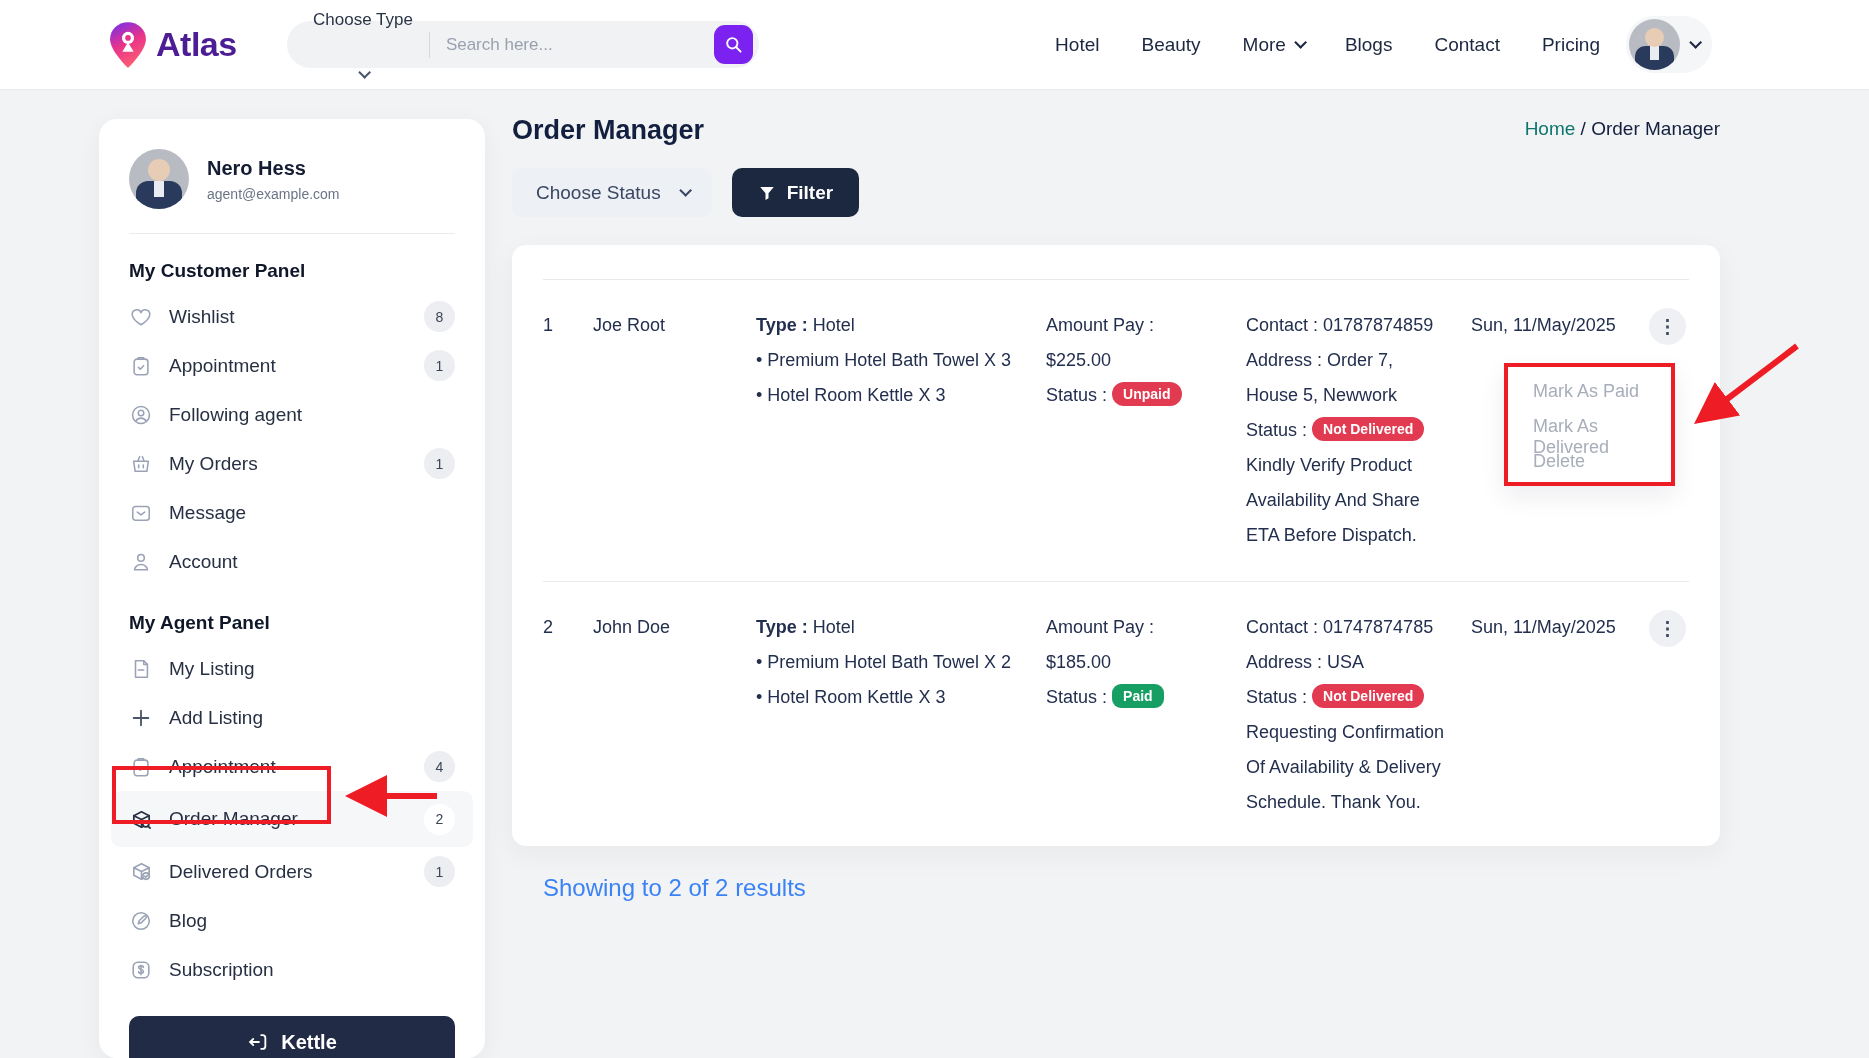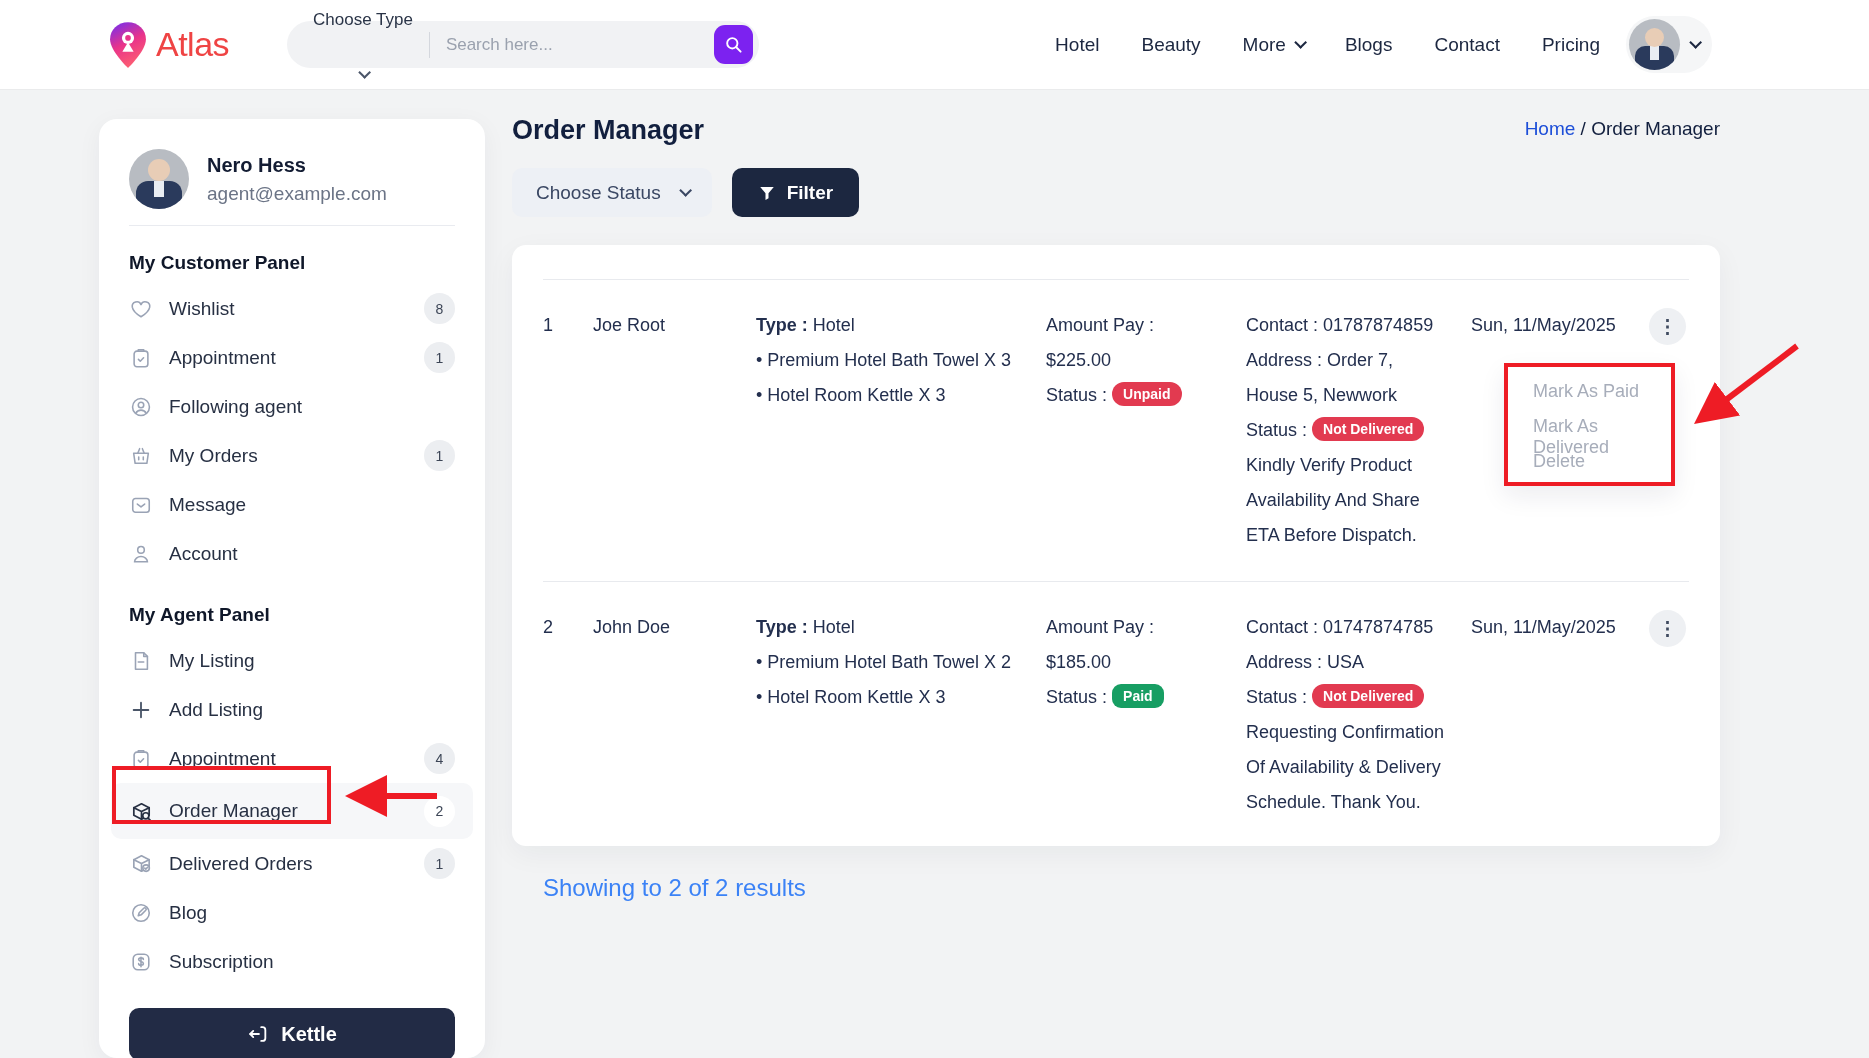--- a/index.html
+++ b/index.html
@@ -14,21 +14,21 @@
   svg { display:block; }
 
   
   .topbar {
     position:absolute; left:0; top:0; width:1869px; height:89px;
     background:#ffffff; display:flex; align-items:center;
     box-shadow:0 1px 0 rgba(0,0,0,0.03);
     z-index:10;
   }
   .brand { position:absolute; left:106px; top:0; height:89px; display:flex; align-items:center; gap:6px; }
-  .brand-name { font-size:34px; font-weight:normal; color:#ef4444; letter-spacing:-0.5px; }
+  .brand-name { font-size:34px; font-weight:bold; color:#4c1d95; letter-spacing:-0.5px; }
   .search-pill {
     position:absolute; left:287px; top:21px; width:472px; height:47px;
     background:#f1f2f4; border-radius:26px;
     display:flex; align-items:center; padding-left:26px;
   }
   .type-select { display:flex; align-items:center; gap:40px; cursor:pointer;flex-direction:column; }
   .type-label { font-size:17px; color:#2a3447; font-weight:500; }
   .pill-divider { width:1px; height:26px; background:#d4d7dd; margin:0 16px 0 16px; }
   .search-input {
     border:none; background:transparent; outline:none;
@@ -58,27 +58,27 @@
   .chev { width:12px; height:12px; border-right:2px solid #1c2740; border-bottom:2px solid #1c2740; transform:rotate(45deg) translateY(-3px); }
   .chev.small { width:9px; height:9px; border-color:#4a5568; }
 
   
   .sidebar {
     position:absolute; left:99px; top:119px; width:386px; height:939px;
     background:#ffffff; border-radius:18px;
     box-shadow:0 6px 24px rgba(20,30,60,0.05);
     padding:30px 30px 0 30px; z-index:5;
   }
-  .profile { display:flex; align-items:center; gap:18px; padding-bottom:16px; border-bottom:1px solid #e9ebf0; }
+  .profile { display:flex; align-items:center; gap:18px; padding-bottom:24px; border-bottom:1px solid #e9ebf0; }
   .profile-avatar { width:60px; height:60px; border-radius:50%; background:#b8bcc2; position:relative; overflow:hidden; flex:none; }
   .profile-avatar .head { position:absolute; left:19px; top:10px; width:22px; height:22px; border-radius:50%; background:#e8cdb6; }
   .profile-avatar .body { position:absolute; left:7px; top:32px; width:46px; height:30px; border-radius:12px 12px 0 0; background:#2a3a5c; }
   .profile-avatar .shirt { position:absolute; left:25px; top:32px; width:10px; height:16px; background:#e9edf2; }
   .profile-name { font-size:20px; font-weight:bold; color:#131c33; margin-bottom:6px; }
-  .profile-email { font-size:19px; color:#6b7486; }
+  .profile-email { font-size:14px; color:#6b7486; }
 
   .section-title { font-size:19px; font-weight:bold; color:#0f1729; margin:26px 0 10px 0; }
   .side-item {
     display:flex; align-items:center; gap:16px; height:49px;
     font-size:19px; color:#273043; cursor:pointer; position:relative;
   }
   .side-item .icn { width:24px; height:24px; color:#9aa3b5; flex:none; display:flex; align-items:center; justify-content:center; }
   .side-badge {
     margin-left:auto; width:31px; height:31px; border-radius:50%;
     background:#eceef1; color:#3c4556; font-size:14px;
@@ -89,21 +89,21 @@
   .logout-btn {
     margin-top:22px; width:100%; height:52px; background:#222b45; color:#fff;
     border:none; border-radius:10px; font-size:20px; font-weight:bold;
     display:flex; align-items:center; justify-content:center; gap:12px; cursor:pointer;
     font-family:"Liberation Sans", sans-serif;
   }
 
   
   .page-title { position:absolute; left:512px; top:115px; font-size:27px; font-weight:bold; color:#121f3e; }
   .breadcrumb { position:absolute; top:118px; right:149px; font-size:19px; color:#121f3e; }
-  .breadcrumb .bc-home { color:#1d4ed8; cursor:pointer; }
+  .breadcrumb .bc-home { color:#0f766e; cursor:pointer; }
   .filters { position:absolute; left:512px; top:168px; display:flex; gap:20px; }
   .status-select {
     height:49px; padding:0 24px; background:#edf0f5; border-radius:10px;
     display:flex; align-items:center; gap:18px; font-size:19px; color:#3a4763; cursor:pointer;
   }
   .filter-btn {
     height:49px; padding:0 26px; background:#1c2740; color:#fff; border:none; border-radius:10px;
     font-size:19px; font-weight:bold; display:flex; align-items:center; gap:11px; cursor:pointer;
     font-family:"Liberation Sans", sans-serif;
   }

